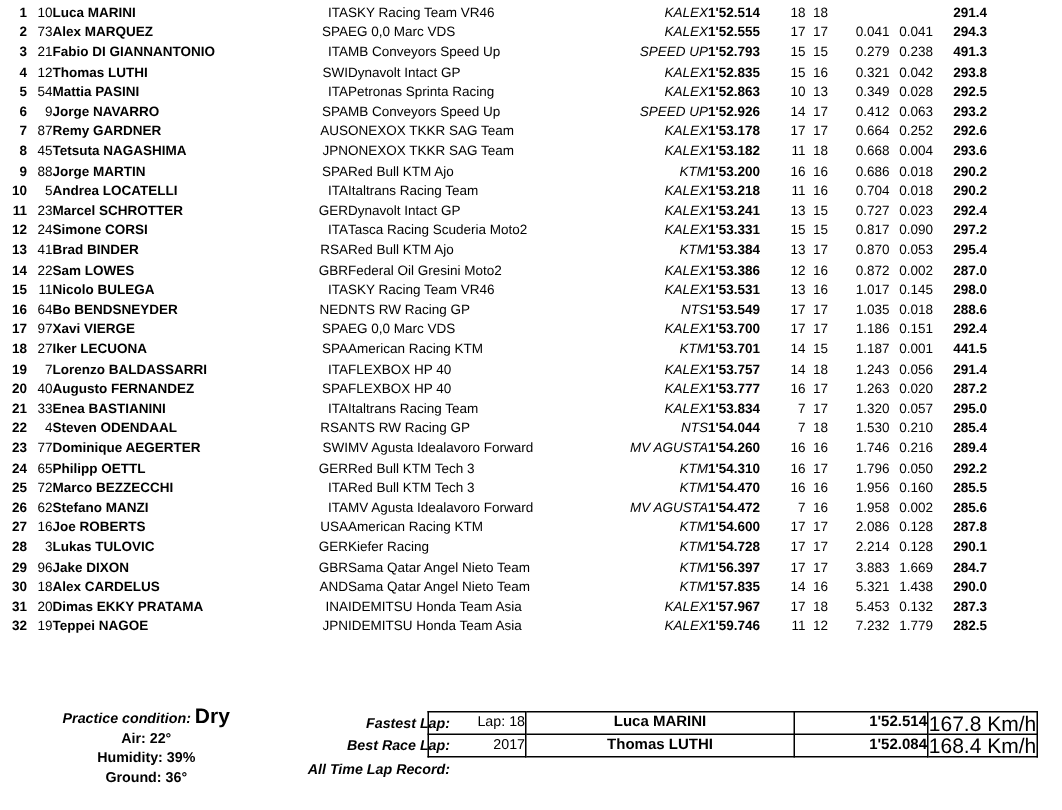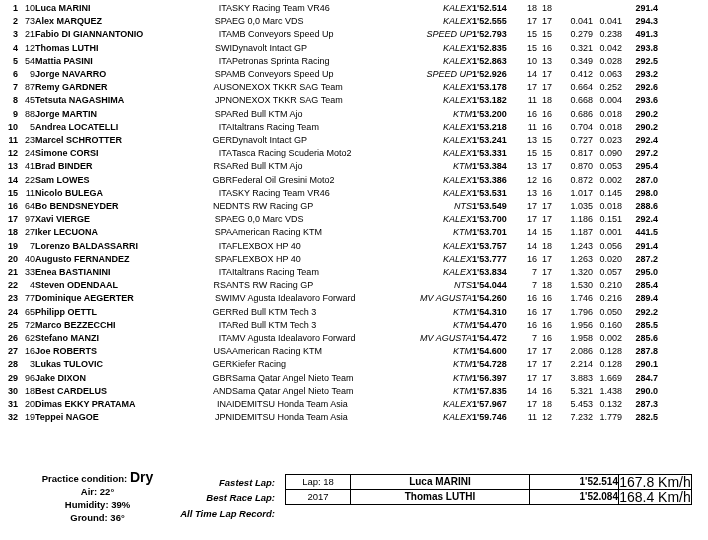--- a/index.html
+++ b/index.html
@@ -21,31 +21,31 @@
   .c-bike {width:72px;text-align:right;font-style:italic;}
   .c-time {width:51px;text-align:left;padding-left:6px;font-weight:bold;font-size:10px;}
   .c-lap  {width:14px;text-align:right;font-size:8.8px;}
   .c-laps {width:15px;text-align:right;font-size:8.8px;}
   .c-gap1 {width:41px;text-align:right;font-size:8.8px;}
   .c-gap2 {width:29px;text-align:right;font-size:8.8px;}
   .c-speed{width:36px;text-align:right;font-weight:bold;font-size:9.5px;}
   
   .conditions{position:absolute;left:5px;top:471px;width:185px;text-align:center;}
   .cond-line{font-size:9.5px;font-weight:bold;line-height:13px;white-space:nowrap;}
-  .cond-label{margin-top:12px;}
+  .cond-label{font-style:italic;margin-top:12px;}
   .cond-practice-value{font-size:14px;font-style:normal;}
   
-  .record-labels{position:absolute;left:132px;top:475px;width:143px;text-align:right;}
+  .record-labels{position:absolute;left:157px;top:475px;width:143px;text-align:right;}
   .record-label{font-size:9.5px;font-weight:bold;font-style:italic;line-height:15.4px;height:15.4px;white-space:nowrap;}
   table.records{position:absolute;left:285px;top:474px;border-collapse:collapse;table-layout:fixed;}
   table.records td{
     border:1px solid #000;padding:0;height:14.2px;line-height:14.2px;
     white-space:nowrap;overflow:hidden;vertical-align:middle;
   }
-  .r-ref  {width:64px;text-align:center;font-size:9.5px;}
+  .r-ref  {width:64px;text-align:right;font-size:9.5px;}
   .r-rider{width:178px;text-align:center;font-weight:bold;font-size:10px;}
   .r-time {width:88px;text-align:right;font-weight:bold;font-size:10px;padding-right:2px;}
   .r-speed{width:72px;text-align:center;font-size:14px;}
 </style>
 </head>
 <body>
 
 <div class="page">
 
   <table class="results">
@@ -452,21 +452,21 @@
           <td class="c-time">1'56.397</td>
           <td class="c-lap">17</td>
           <td class="c-laps">17</td>
           <td class="c-gap1">3.883</td>
           <td class="c-gap2">1.669</td>
           <td class="c-speed">284.7</td>
         </tr>
         <tr>
           <td class="c-pos">30</td>
           <td class="c-num">18</td>
-          <td class="c-name">Best CARDELUS</td>
+          <td class="c-name">Alex CARDELUS</td>
           <td class="c-nat">AND</td>
           <td class="c-team">Sama Qatar Angel Nieto Team</td>
           <td class="c-bike">KTM</td>
           <td class="c-time">1'57.835</td>
           <td class="c-lap">14</td>
           <td class="c-laps">16</td>
           <td class="c-gap1">5.321</td>
           <td class="c-gap2">1.438</td>
           <td class="c-speed">290.0</td>
         </tr>

